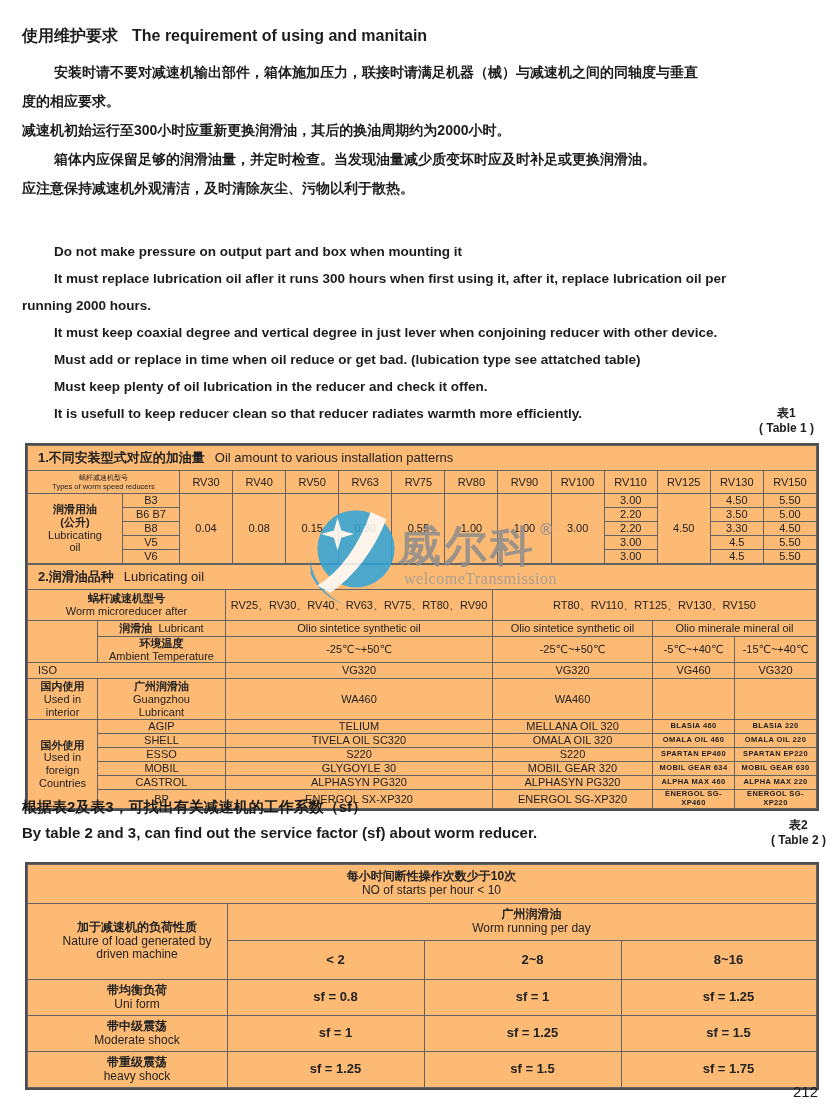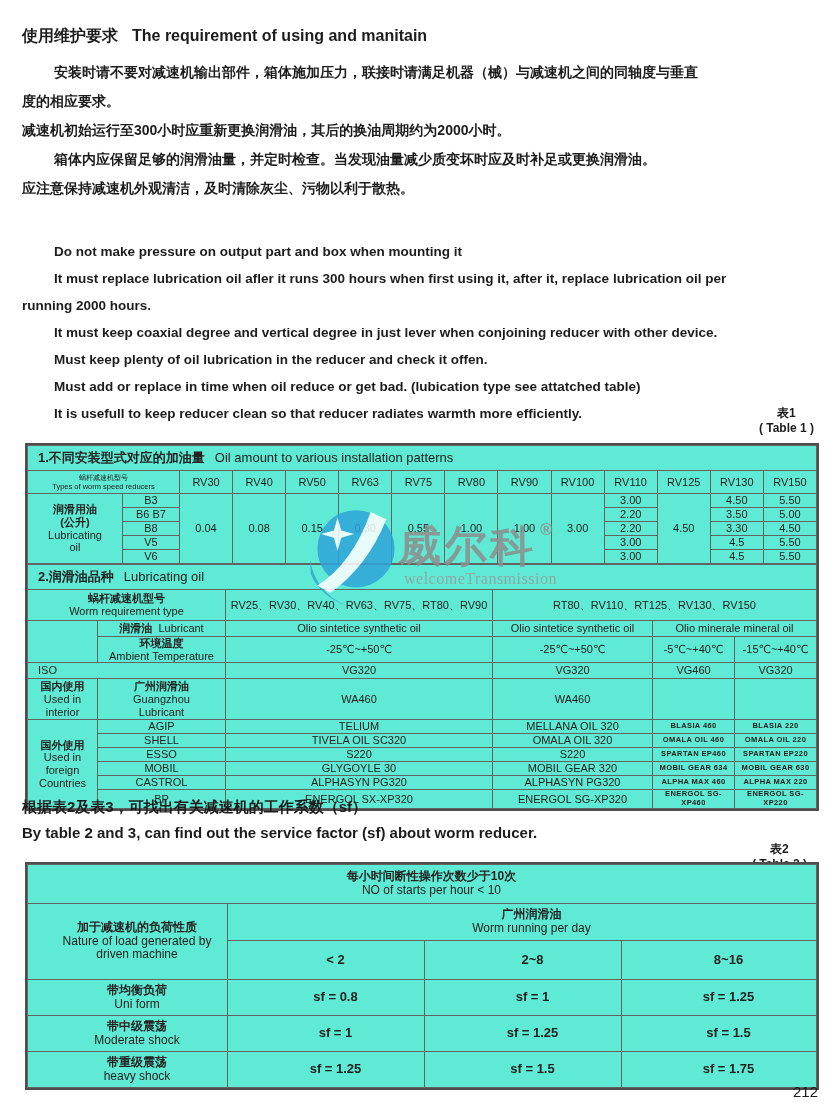--- a/index.html
+++ b/index.html
@@ -10,27 +10,27 @@
   .doc-title .en{margin-left:14px;}
 
   .zh-block{position:absolute;left:22px;top:58px;width:800px;font-size:14px;font-weight:600;}
   .zh-block .line{line-height:29px;white-space:nowrap;}
   .en-block{position:absolute;left:22px;top:238px;width:800px;font-size:13.5px;font-weight:bold;}
   .en-block .line{line-height:27px;white-space:nowrap;}
   .indent{padding-left:32px;}
 
   .tabletag{position:absolute;text-align:center;font-weight:bold;font-size:12px;line-height:15px;}
   .t1tag{right:26px;top:406px;}
-  .t2tag{right:33px;top:818px;margin-top:24px;}
+  .t2tag{right:14px;top:818px;}
 
   .heading2{position:absolute;left:22px;top:794px;font-weight:bold;}
   .heading2 .zh{font-size:15px;line-height:26px;}
   .heading2 .en{font-size:15px;line-height:26px;}
 
-  .tablebox{position:absolute;border:2px solid #4d4d4d;background:#5eead4;}
+  .tablebox{position:absolute;border:2px solid #4d4d4d;background:#fdba74;}
   .box1{left:25px;top:443px;width:790px;}
   .box2{left:25px;top:862px;width:790px;}
   table{border-collapse:collapse;width:100%;table-layout:fixed;}
   td{border:1px solid #636363;text-align:center;vertical-align:middle;
      font-size:11px;line-height:1.15;color:#222;padding:0 2px;overflow:hidden;}
 
   
   .t1 .sect td, .t1b .sect td{height:24px;text-align:left;padding-left:10px;font-size:13px;}
   .sect .zh{font-weight:bold;}
   .sect .en{font-weight:normal;margin-left:10px;}
@@ -87,22 +87,22 @@
     <div class="line">减速机初始运行至300小时应重新更换润滑油，其后的换油周期约为2000小时。</div>
     <div class="line indent">箱体内应保留足够的润滑油量，并定时检查。当发现油量减少质变坏时应及时补足或更换润滑油。</div>
     <div class="line">应注意保持减速机外观清洁，及时清除灰尘、污物以利于散热。</div>
   </div>
 
   <div class="en-block">
     <div class="line indent">Do not make pressure on output part and box when mounting it</div>
     <div class="line indent">It must replace lubrication oil afler it runs 300 hours when first using it, after it, replace lubrication oil per</div>
     <div class="line">running 2000 hours.</div>
     <div class="line indent">It must keep coaxial degree and vertical degree in just lever when conjoining reducer with other device.</div>
+    <div class="line indent">Must add or replace in time when oil reduce or get bad. (lubication type see attatched table)</div>
     <div class="line indent">Must keep plenty of oil lubrication in the reducer and check it offen.</div>
-    <div class="line indent">Must add or replace in time when oil reduce or get bad. (lubication type see attatched table)</div>
     <div class="line indent">It is usefull to keep reducer clean so that reducer radiates warmth more efficiently.</div>
   </div>
 
   <div class="tabletag t1tag">
     <div>表1</div>
     <div>( Table 1 )</div>
   </div>
 
   <div class="tablebox box1">
 
@@ -202,21 +202,21 @@
           <col style="width:82px">
           <col>
         </colgroup>
       <tbody>
           <tr class="sect">
             <td colspan="6"><span class="zh">2.润滑油品种</span><span class="en">Lubricating oil</span></td>
           </tr>
       <tr class="type">
         <td colspan="2">
               <div class="zhb">蜗杆减速机型号</div>
-              <div>Worm requirement type</div>
+              <div>Worm microreducer after</div>
             </td>
         <td>RV25、RV30、RV40、RV63、RV75、RT80、RV90</td>
         <td colspan="3">RT80、RV110、RT125、RV130、RV150</td>
       </tr>
       <tr class="lub">
         <td rowspan="2"></td>
         <td><span class="zhb">润滑油</span>&nbsp;&nbsp;<span>Lubricant</span></td>
         <td>Olio sintetice synthetic oil</td>
         <td>Olio sintetice synthetic oil</td>
         <td colspan="2">Olio minerale mineral oil</td>

